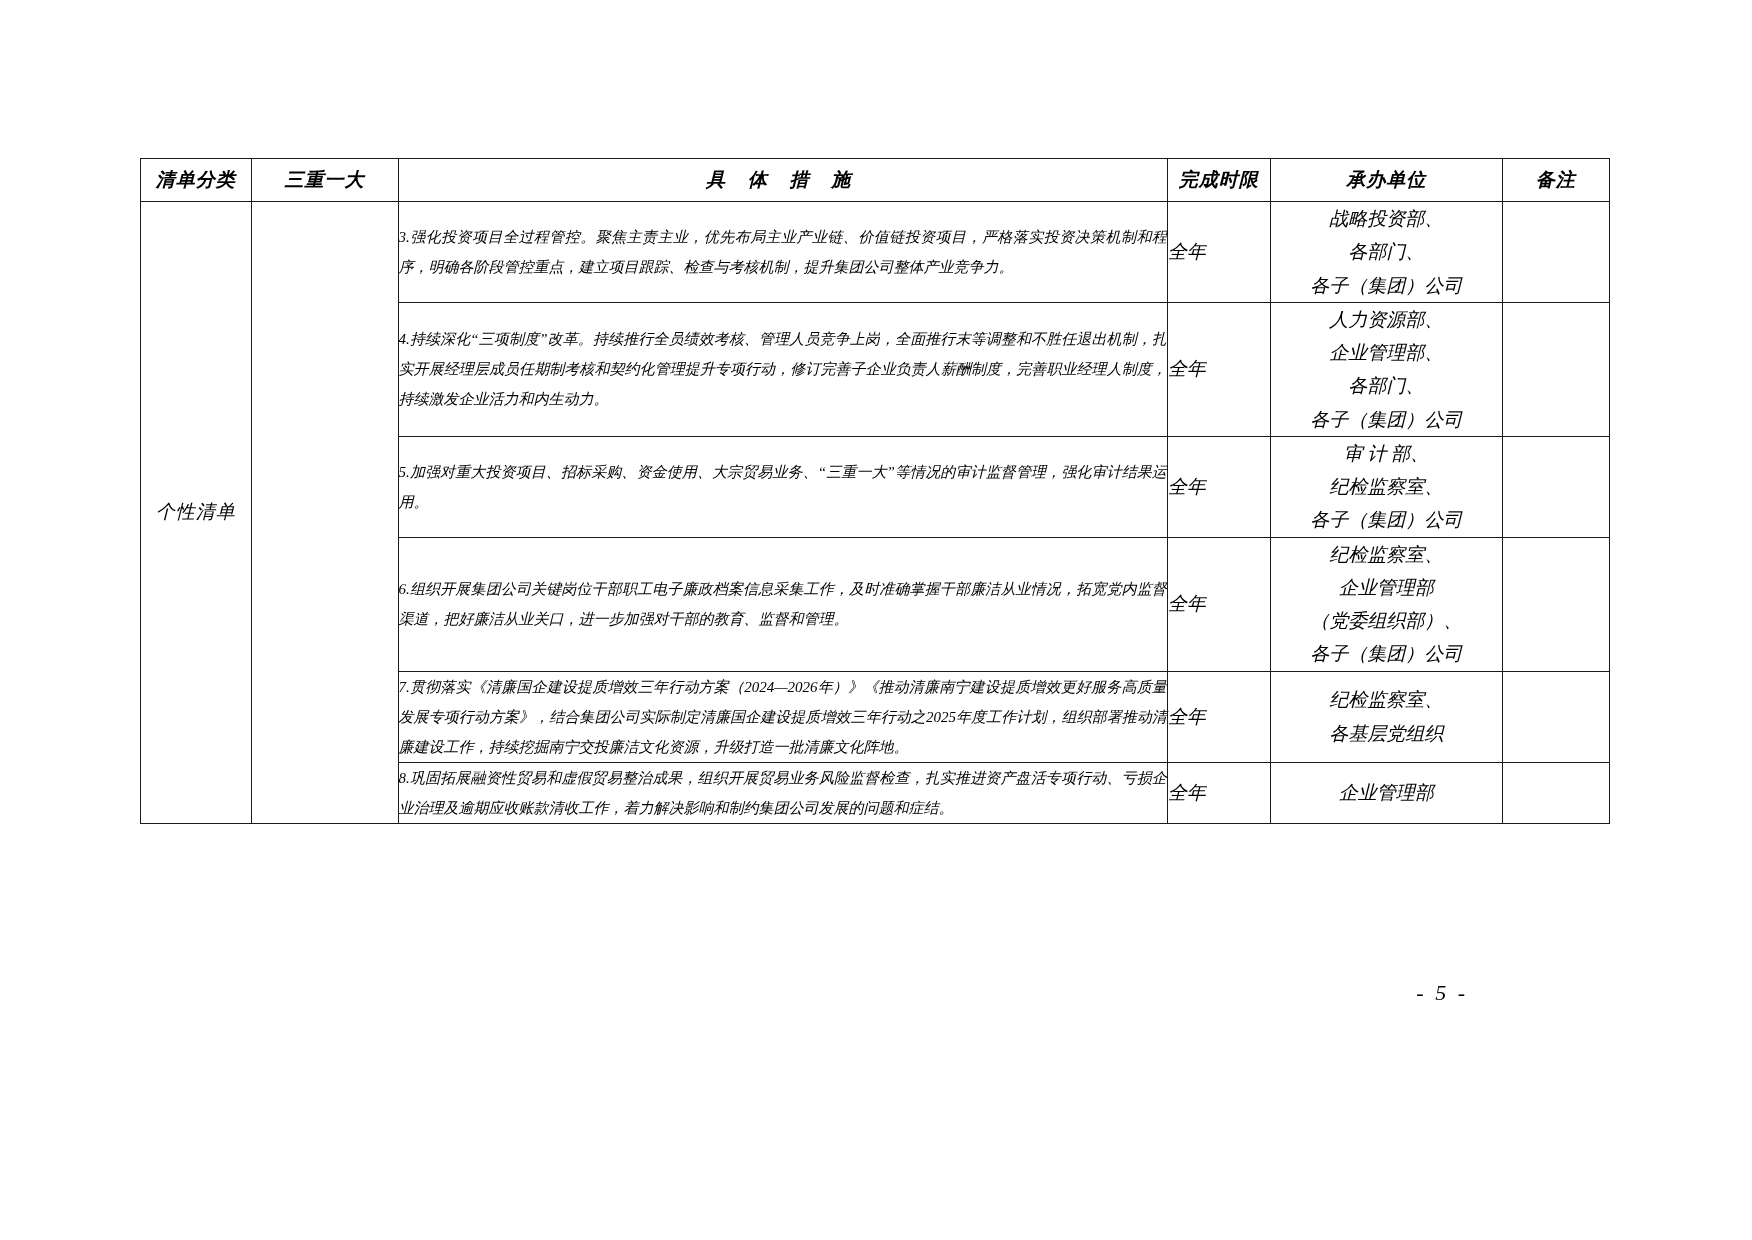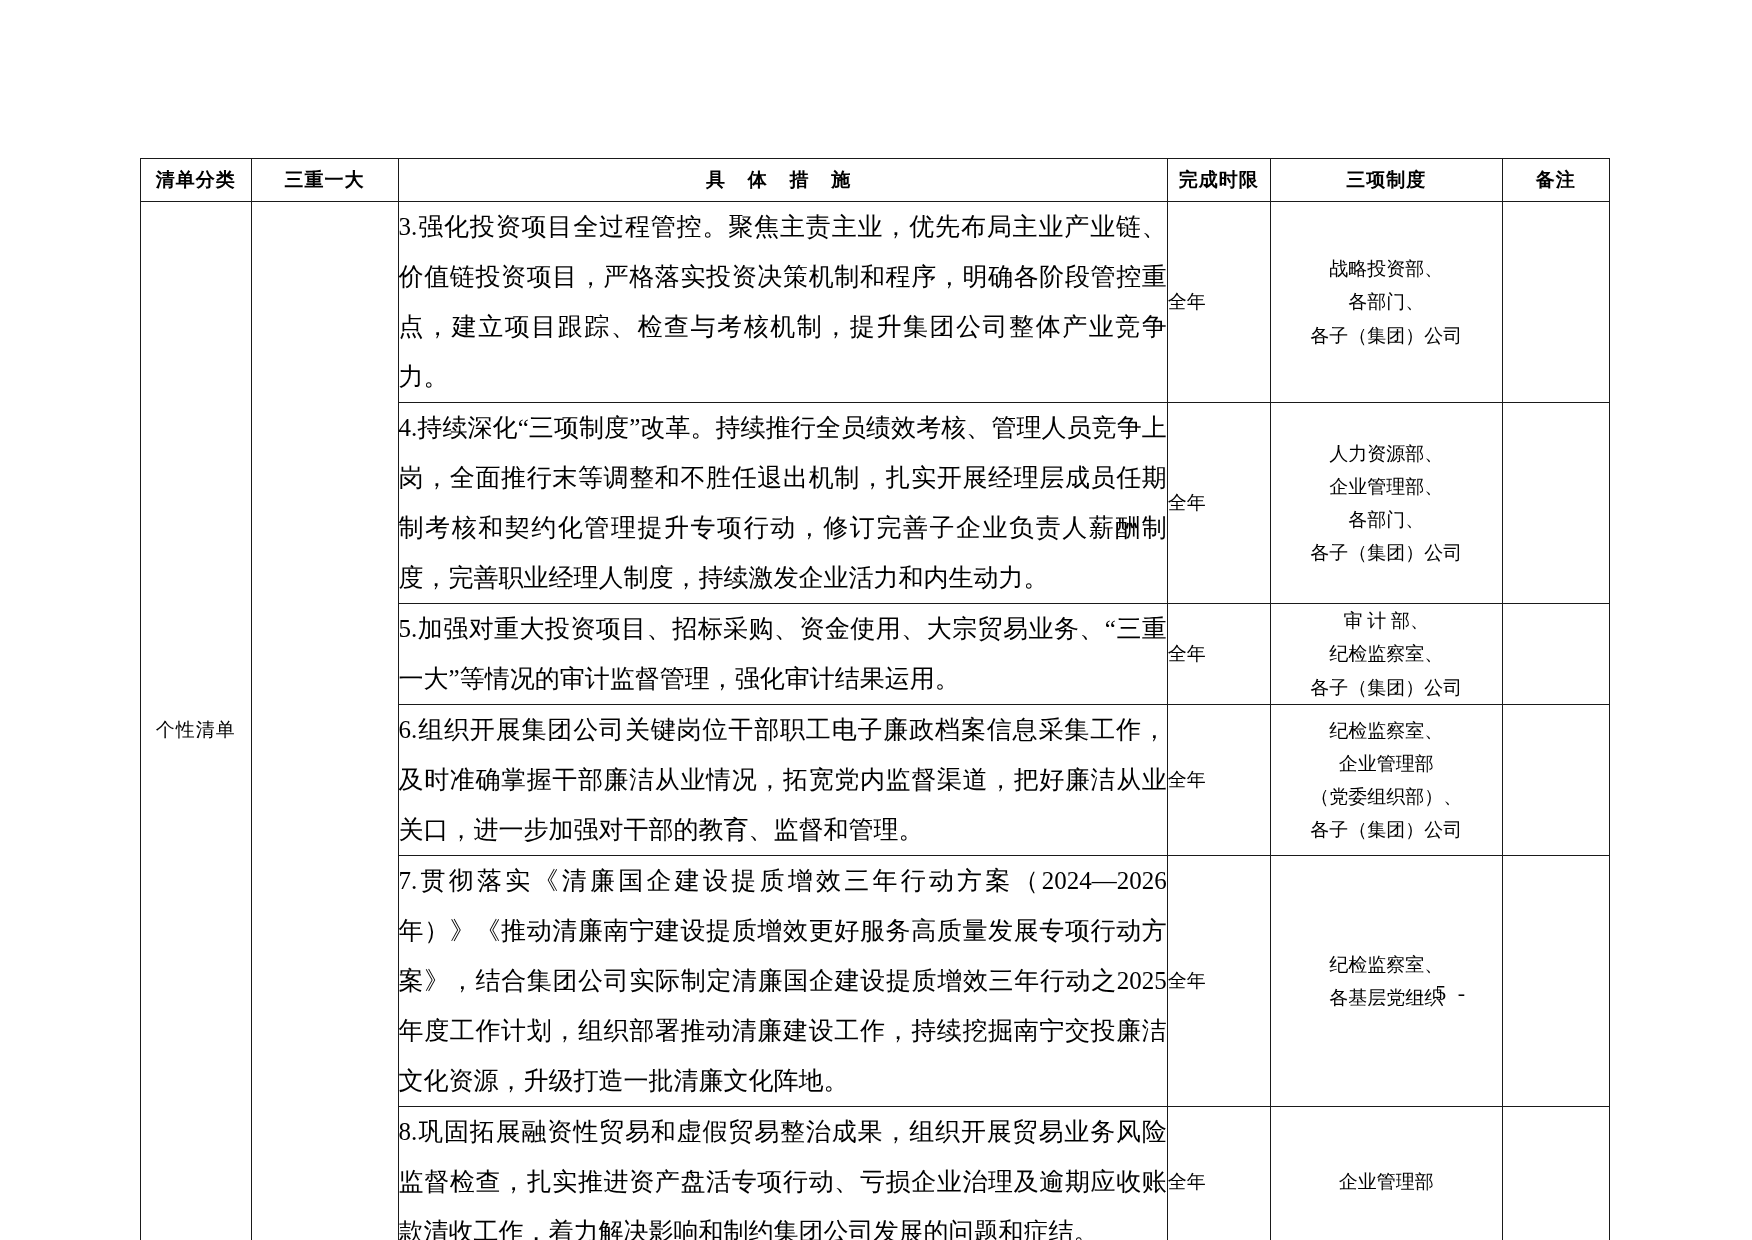--- a/index.html
+++ b/index.html
@@ -14,20 +14,21 @@
     color: #000000;
     position: relative;
     overflow: hidden;
   }
   .page {
     position: absolute;
     left: 0;
     top: 0;
     width: 1616px;
     height: 1240px;
+    font-style: italic;
   }
   .doc-table {
     position: absolute;
     left: 140px;
     top: 158px;
     width: 1470px;
     border-collapse: collapse;
     table-layout: fixed;
   }
   .doc-table td, .doc-table th {
@@ -50,21 +51,21 @@
     text-align: center;
     font-size: 19px;
     letter-spacing: 1px;
     margin-left: 27px;
   }
   .resp-cell {
     text-align: center;
     font-size: 19px;
   }
   .measure-cell {
-    font-size: 25px;
+    font-size: 15px;
     line-height: 2.0;
     padding: 14px 16px 14px 14px;
     text-align: justify;
     text-justify: inter-ideograph;
     vertical-align: middle;
   }
   .time-cell {
     text-align: left;
     font-size: 19px;
   }
@@ -108,21 +109,21 @@
       <col class="col-time">
       <col class="col-unit">
       <col class="col-note">
     </colgroup>
     <thead>
       <tr>
         <th class="hdr-cell">清单分类</th>
         <th class="hdr-cell">三重一大</th>
         <th class="hdr-cell hdr-wide">具 体 措 施</th>
         <th class="hdr-cell">完成时限</th>
-        <th class="hdr-cell">三项制度</th>
+        <th class="hdr-cell">承办单位</th>
         <th class="hdr-cell">备注</th>
       </tr>
     </thead>
     <tbody>
       <tr>
         <td class="cat-cell" rowspan="6">个性清单</td>
         <td class="resp-cell" rowspan="6"></td>
         <td class="measure-cell">3.强化投资项目全过程管控。聚焦主责主业，优先布局主业产业链、价值链投资项目，严格落实投资决策机制和程序，明确各阶段管控重点，建立项目跟踪、检查与考核机制，提升集团公司整体产业竞争力。</td>
         <td class="time-cell">全年</td>
         <td class="unit-cell">

